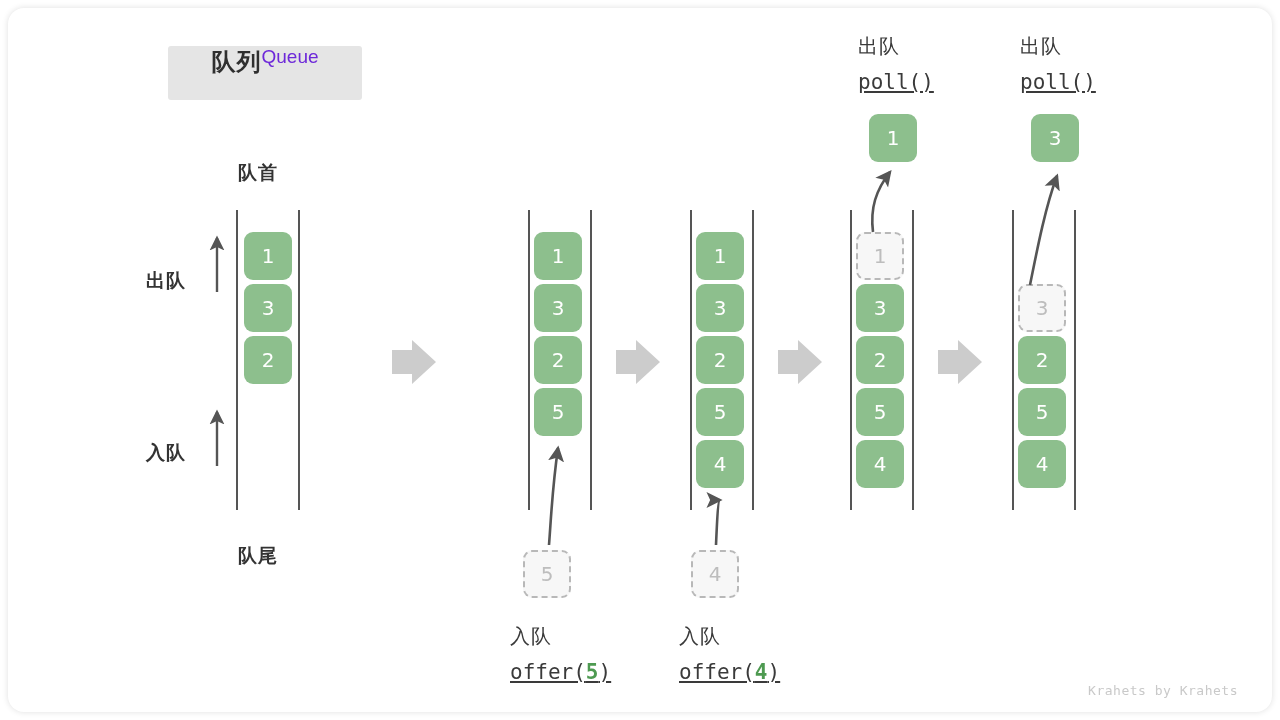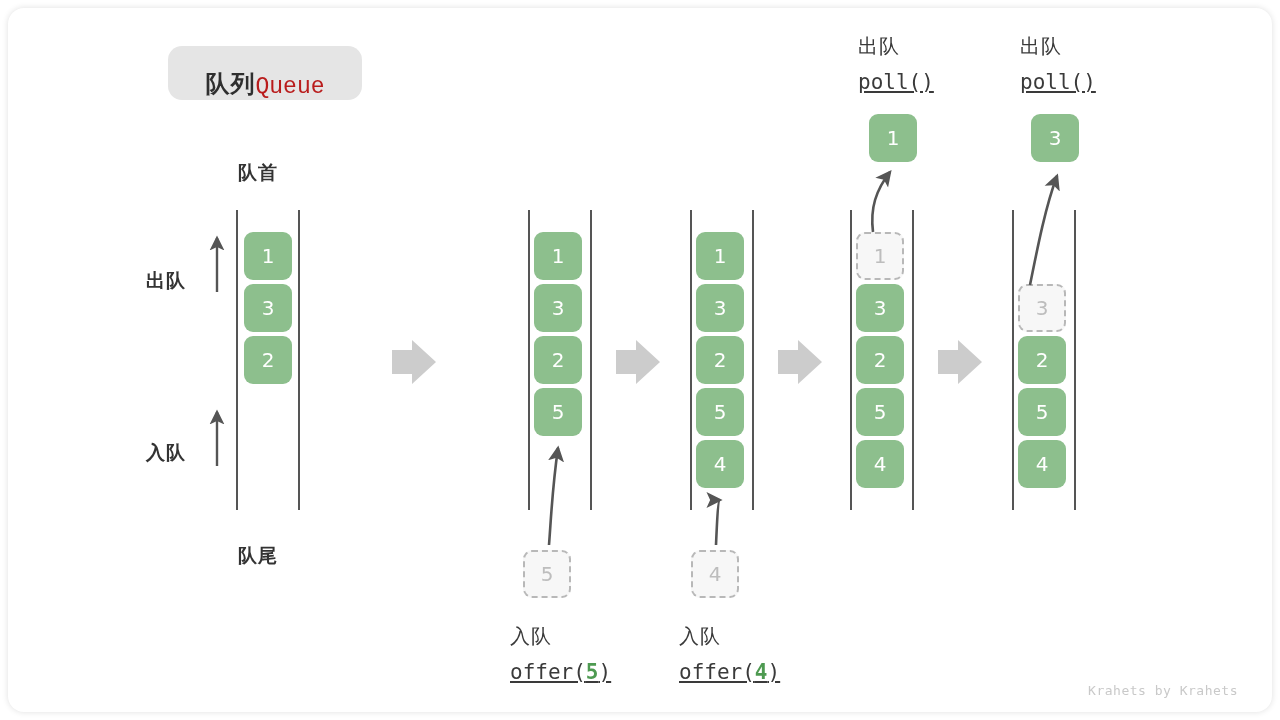--- a/index.html
+++ b/index.html
@@ -32,35 +32,35 @@
   }
 
   
   .title-badge {
     position: absolute;
     left: 168px;
     top: 46px;
     width: 194px;
     height: 54px;
     background: #e5e5e5;
-    border-radius: 14px;
+    border-radius: 3px;
     display: flex;
-    align-items: flex-end;
+    align-items: flex-start;
     justify-content: center;
   }
   .title-cn {
     font-size: 24px;
     font-weight: bold;
     color: #2f2f2f;
     letter-spacing: 1px;
   }
   .title-en {
-    font-family: Liberation Mono, monospace;
-    font-size: 23px;
-    color: #b91c1c;
+    font-family: Liberation Sans, sans-serif;
+    font-size: 19px;
+    color: #6d28d9;
   }
 
   
   .cn-label {
     position: absolute;
     font-size: 19px;
     font-weight: bold;
     color: #333333;
     white-space: nowrap;
     letter-spacing: 1px;

